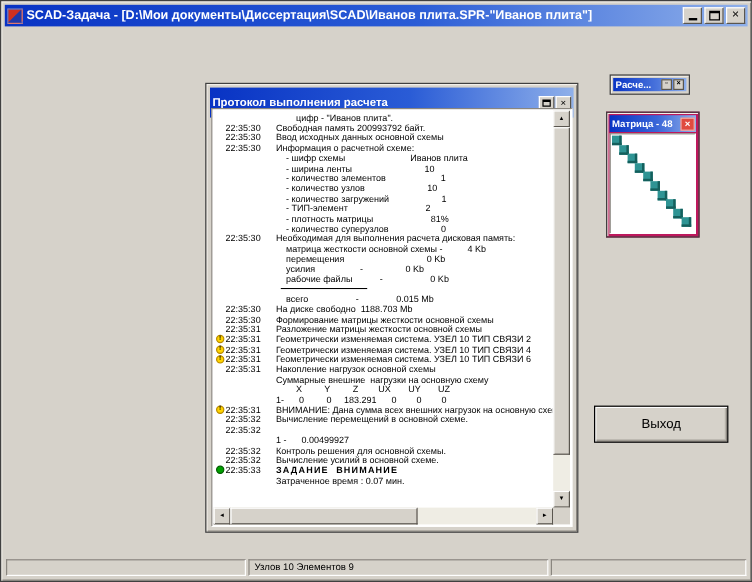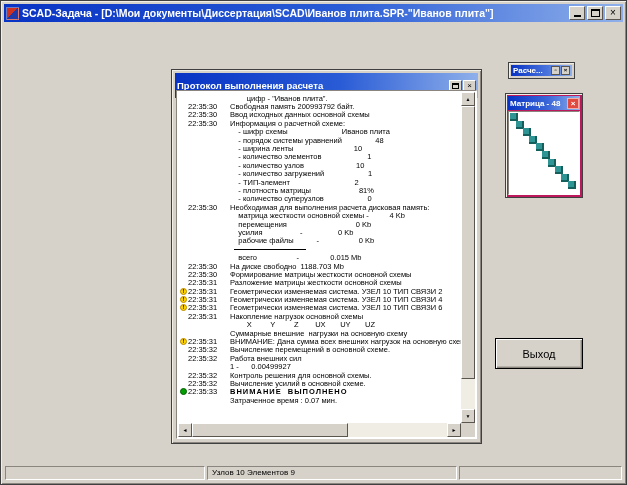--- a/index.html
+++ b/index.html
@@ -46,21 +46,21 @@
 .mini-btns{margin-left:auto;display:flex;gap:1px}
 .mbtn{width:9px;height:9px;background:#d6d2ca;border:1px solid #5a564f;font-size:6px;line-height:7px;text-align:center;color:#000}
 
 .matw{position:absolute;left:504px;top:92px;width:78px;height:105px;background:#be185d;border:1px solid #404040;box-shadow:inset 1px 1px 0 #f2efe9}
 .mat-title{position:absolute;left:2px;top:2px;right:2px;height:14px;background:linear-gradient(90deg,var(--titlebar-start,#0833c4),#3a66d8 55%,var(--titlebar-end,#8fb0ea));display:flex;align-items:center;padding:0 1px 0 2px;color:#fff;font-size:8px;font-weight:bold}
 .mat-title .t{flex:1;white-space:nowrap;overflow:hidden}
 .mat-close{width:12px;height:11px;background:#e04a3f;border:1px solid rgba(255,255,255,.55);color:#fff;font-size:8px;line-height:9px;text-align:center;font-weight:bold;flex:none}
 .mat-body{position:absolute;left:2px;top:17px;right:2px;bottom:2px;background:#fff;border:1px solid;border-color:#8a867f #fff #fff #8a867f}
 .step{position:absolute;width:8px;height:8px;background:var(--matrix-teal,#2e9494);border-right:2px solid #145f5c;border-bottom:2px solid #145f5c}
 
-.exit{position:absolute;left:494px;top:337px;width:88px;height:31px;background:#d6d2ca;border:1px solid #000;box-shadow:inset 1px 1px 0 #fff,inset -1px -1px 0 #8a867f,inset -2px -2px 0 #b5b1a9;font-size:11px;font-family:inherit;color:#000;cursor:default}
+.exit{position:absolute;left:494px;top:337px;width:112px;height:31px;background:#d6d2ca;border:1px solid #000;box-shadow:inset 1px 1px 0 #fff,inset -1px -1px 0 #8a867f,inset -2px -2px 0 #b5b1a9;font-size:11px;font-family:inherit;color:#000;cursor:default}
 </style>
 </head>
 <body>
 
 <div class="screen">
 
   <div class="titlebar">
     <span class="app-icon"></span>
     <span class="title-text">SCAD-Задача  - [D:\Мои документы\Диссертация\SCAD\Иванов плита.SPR-"Иванов плита"]</span>
     <span class="win-btns">
@@ -107,25 +107,20 @@
             <span class="tx">Информация о расчетной схеме:</span>
           </div>
           <div class="row">
             <span class="ic"></span>
             <span class="tm"></span>
             <span class="tx">    - шифр схемы                          Иванов плита</span>
           </div>
           <div class="row">
             <span class="ic"></span>
             <span class="tm"></span>
-            <span class="tx">    - порядок системы уравнений                48</span>
-          </div>
-          <div class="row">
-            <span class="ic"></span>
-            <span class="tm"></span>
             <span class="tx">    - ширина ленты                             10</span>
           </div>
           <div class="row">
             <span class="ic"></span>
             <span class="tm"></span>
             <span class="tx">    - количество элементов                      1</span>
           </div>
           <div class="row">
             <span class="ic"></span>
             <span class="tm"></span>
@@ -223,43 +218,47 @@
             <span class="tx">Геометрически изменяемая система. УЗЕЛ 10 ТИП СВЯЗИ 6</span>
           </div>
           <div class="row">
             <span class="ic"></span>
             <span class="tm">22:35:31</span>
             <span class="tx">Накопление нагрузок основной схемы</span>
           </div>
           <div class="row">
             <span class="ic"></span>
             <span class="tm"></span>
+            <span class="tx">Суммарные внешние  нагрузки на основную схему</span>
+          </div>
+          <div class="row">
+            <span class="ic"></span>
+            <span class="tm"></span>
             <span class="tx">        X         Y         Z        UX       UY       UZ</span>
           </div>
           <div class="row">
             <span class="ic"></span>
             <span class="tm"></span>
-            <span class="tx">Суммарные внешние  нагрузки на основную схему</span>
+            <span class="tx">1-      0         0     183.291      0        0        0</span>
           </div>
           <div class="row">
             <span class="ic">
               <span class="warn">!</span>
             </span>
             <span class="tm">22:35:31</span>
             <span class="tx">ВНИМАНИЕ: Дана сумма всех внешних нагрузок на основную схему</span>
           </div>
           <div class="row">
             <span class="ic"></span>
             <span class="tm">22:35:32</span>
             <span class="tx">Вычисление перемещений в основной схеме.</span>
           </div>
           <div class="row">
             <span class="ic"></span>
             <span class="tm">22:35:32</span>
-            <span class="tx">Работа внешних сил</span>
           </div>
           <div class="row">
             <span class="ic"></span>
             <span class="tm"></span>
             <span class="tx">1 -      0.00499927</span>
           </div>
           <div class="row">
             <span class="ic"></span>
             <span class="tm">22:35:32</span>
             <span class="tx">Контроль решения для основной схемы.</span>
@@ -267,21 +266,21 @@
           <div class="row">
             <span class="ic"></span>
             <span class="tm">22:35:32</span>
             <span class="tx">Вычисление усилий в основной схеме.</span>
           </div>
           <div class="row">
             <span class="ic">
               <span class="okdot"></span>
             </span>
             <span class="tm">22:35:33</span>
-            <span class="tx b">ВНИМАНИЕ  ВЫПОЛНЕНО</span>
+            <span class="tx b">ЗАДАНИЕ  ВНИМАНИЕ</span>
           </div>
           <div class="row">
             <span class="ic"></span>
             <span class="tm"></span>
             <span class="tx">Затраченное время : 0.07 мин.</span>
           </div>
         </div>
       <div class="vscroll">
         <div class="sarrow up">▲</div>
         <div class="sthumb v"></div>

